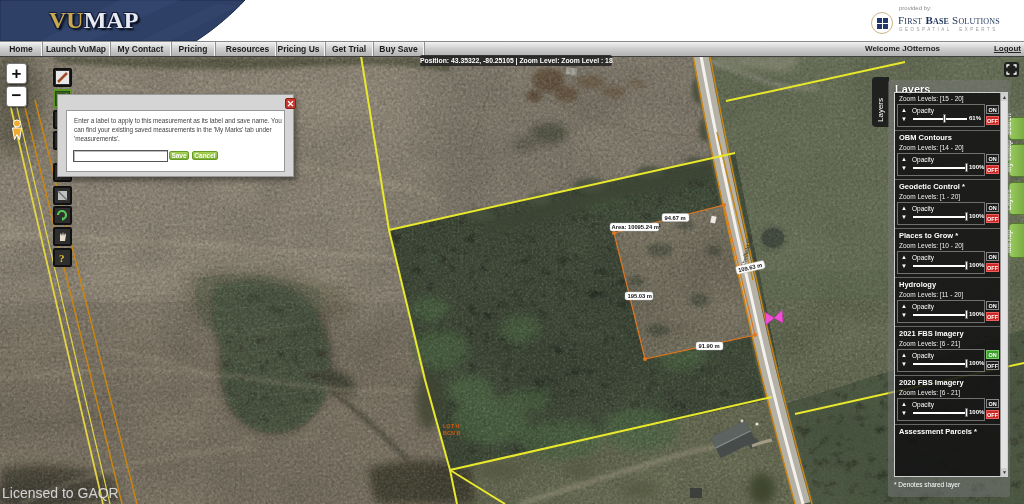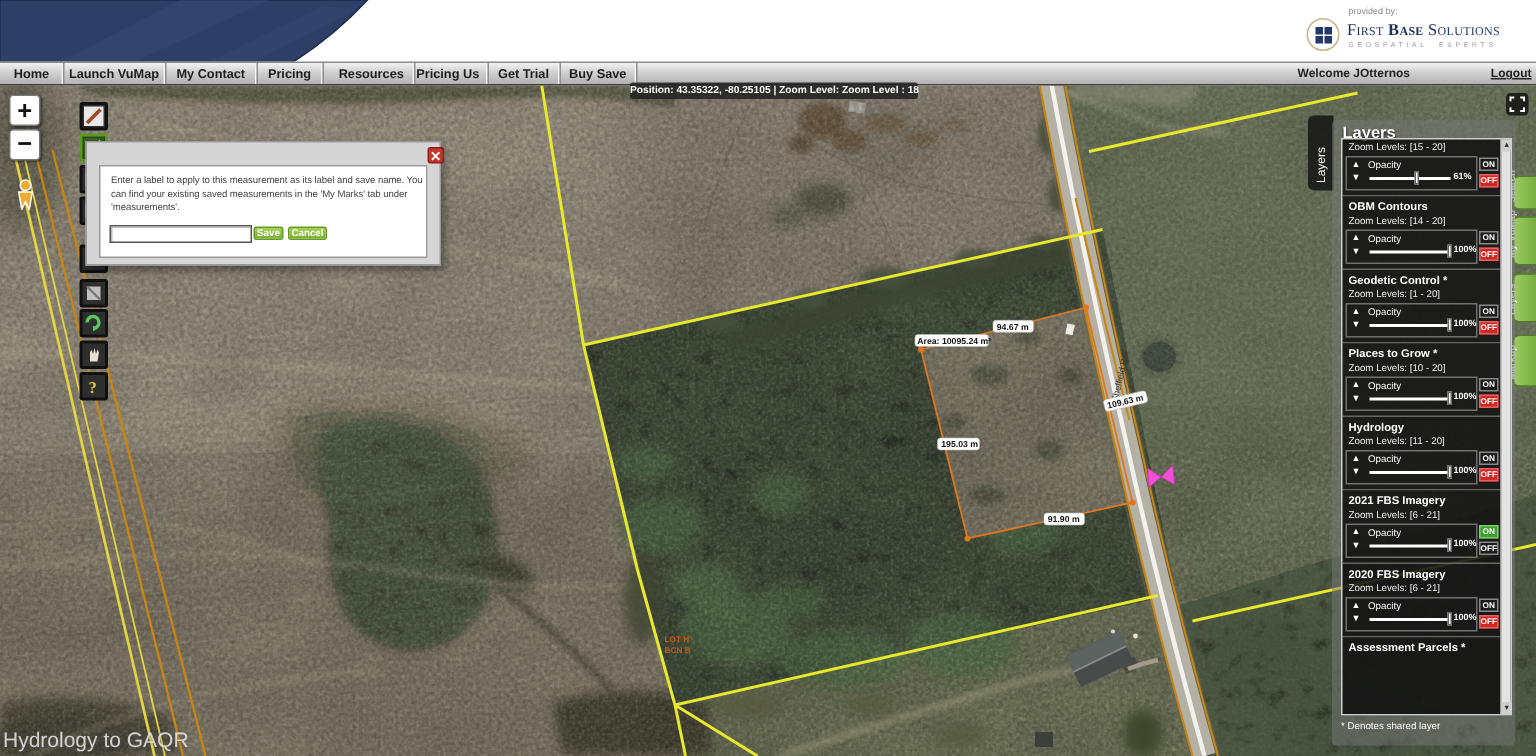--- a/index.html
+++ b/index.html
@@ -383,20 +383,23 @@
     <path d="M0,0 L245,0 C233,13 216,28 196,41 L0,41 Z" fill="none" stroke="#1d2c4e" stroke-width="1"></path>
     <clipPath id="swc">
         <path d="M0,0 L245,0 C233,13 216,28 196,41 L0,41 Z"></path>
       </clipPath>
     <g clip-path="url(#swc)">
         <path d="M40,41 L120,0 L180,0 L90,41 Z" fill="#3a4c74" opacity=".45"></path>
     <path d="M140,41 L215,4 L238,6 L170,41 Z" fill="#3a4c74" opacity=".35"></path>
       </g>
   </svg>
 
+  <div class="abs" style="left:49px;top:7px;font-family:'Liberation Serif',serif;font-weight:bold;font-size:24px;letter-spacing:0px;">
+    <span style="color:#c9a84e;text-shadow:-1px -1px 0 #141f3c,1px -1px 0 #141f3c,-1px 1px 0 #141f3c,1px 1px 0 #141f3c, 2px 2px 2px #000;">VU</span><span style="color:#e9e9f2;text-shadow:-1px -1px 0 #141f3c,1px -1px 0 #141f3c,-1px 1px 0 #141f3c,1px 1px 0 #141f3c, 2px 2px 2px #000;">MAP</span>
+  </div>
 
   <div class="abs" style="left:899px;top:5px;font-size:6px;color:#8a8a8a;">provided by:</div>
   <div class="abs" style="left:871px;top:12px;width:22px;height:22px;border:1px solid #c9b489;border-radius:50%;box-sizing:border-box;">
     <div style="position:absolute;left:5px;top:5px;width:5px;height:5px;background:#22376b;"></div>
     <div style="position:absolute;left:11px;top:5px;width:5px;height:5px;background:#22376b;"></div>
     <div style="position:absolute;left:5px;top:11px;width:5px;height:5px;background:#22376b;"></div>
     <div style="position:absolute;left:11px;top:11px;width:5px;height:5px;background:#22376b;"></div>
   </div>
   <div class="abs" style="left:898px;top:14px;font-family:'Liberation Serif',serif;font-size:11px;color:#1c3158;font-variant:small-caps;letter-spacing:0.2px;">First <b>Base</b> Solutions</div>
   <div class="abs" style="left:899px;top:27px;font-size:4.5px;color:#9a9a9a;letter-spacing:2.5px;">GEOSPATIAL&nbsp;&nbsp;EXPERTS</div>
@@ -636,13 +639,13 @@
 
 <div id="fsbtn" class="abs"><svg width="15" height="15">
       <g stroke="#fff" stroke-width="1.3" fill="none">
 <path d="M3,5.5 L3,3 L5.5,3"></path>
         <path d="M9.5,3 L12,3 L12,5.5"></path>
         <path d="M12,9.5 L12,12 L9.5,12"></path>
         <path d="M5.5,12 L3,12 L3,9.5"></path>
 </g>
     </svg></div>
 
-<div id="wmark" class="abs">Hydrology to GAQR</div>
+<div id="wmark" class="abs">Licensed to GAQR</div>
 
 </body></html>

